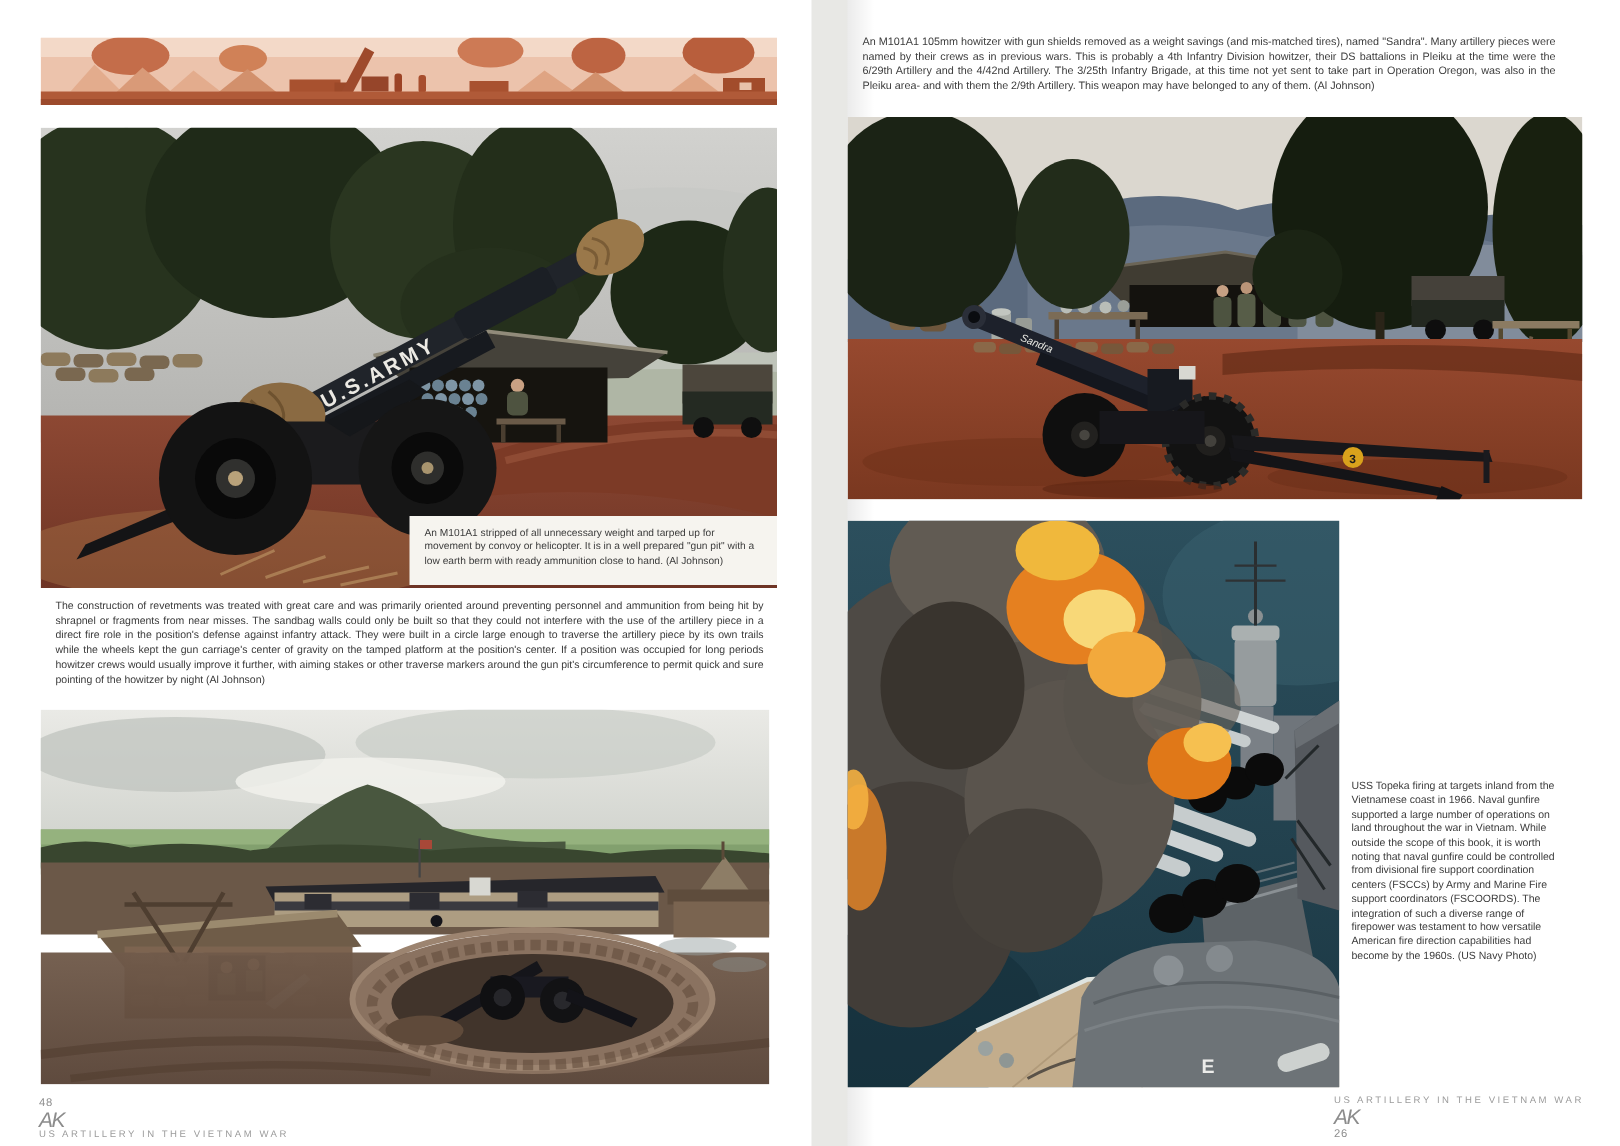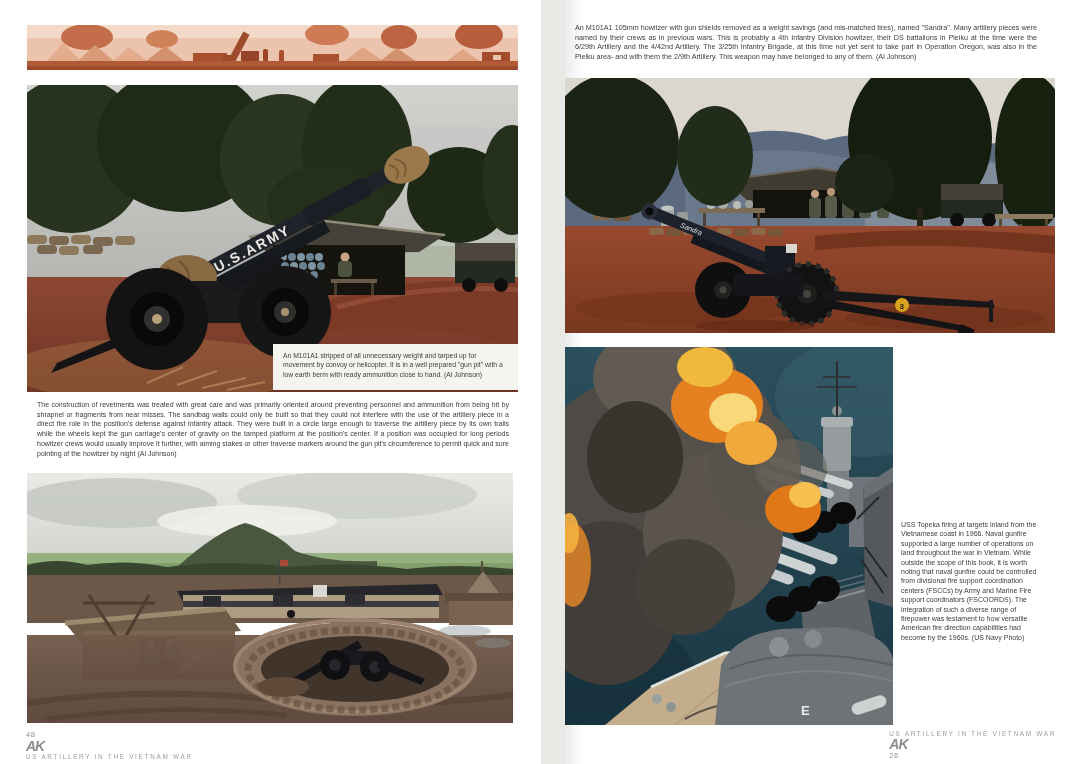--- a/index.html
+++ b/index.html
@@ -44,21 +44,21 @@
   .footer {
     position:absolute;
     top:730px;
     height:16px;
     display:flex;
     align-items:flex-start;
     flex-direction:column;
   }
   .footer .pagenum { font-size:7.5px; color:#8e8e8e; letter-spacing:.5px; }
   .footer .aklogo {
-    font-size:14px; font-weight:700; font-style:italic;
+    font-size:14px; font-weight:400; font-style:italic;
     color:#8c8c8c; letter-spacing:-1px; line-height:14px;
   }
   .footer .foottitle { font-size:6.4px; letter-spacing:1.7px; color:#9c9c9c; }
   .footer .gap12 { width:12px; }
   .footer .gap14 { width:14px; }
 </style>
 </head>
 <body>
 
 <div class="abs gutter" style="left:541px; top:0; width:24px; height:764px;"></div>

